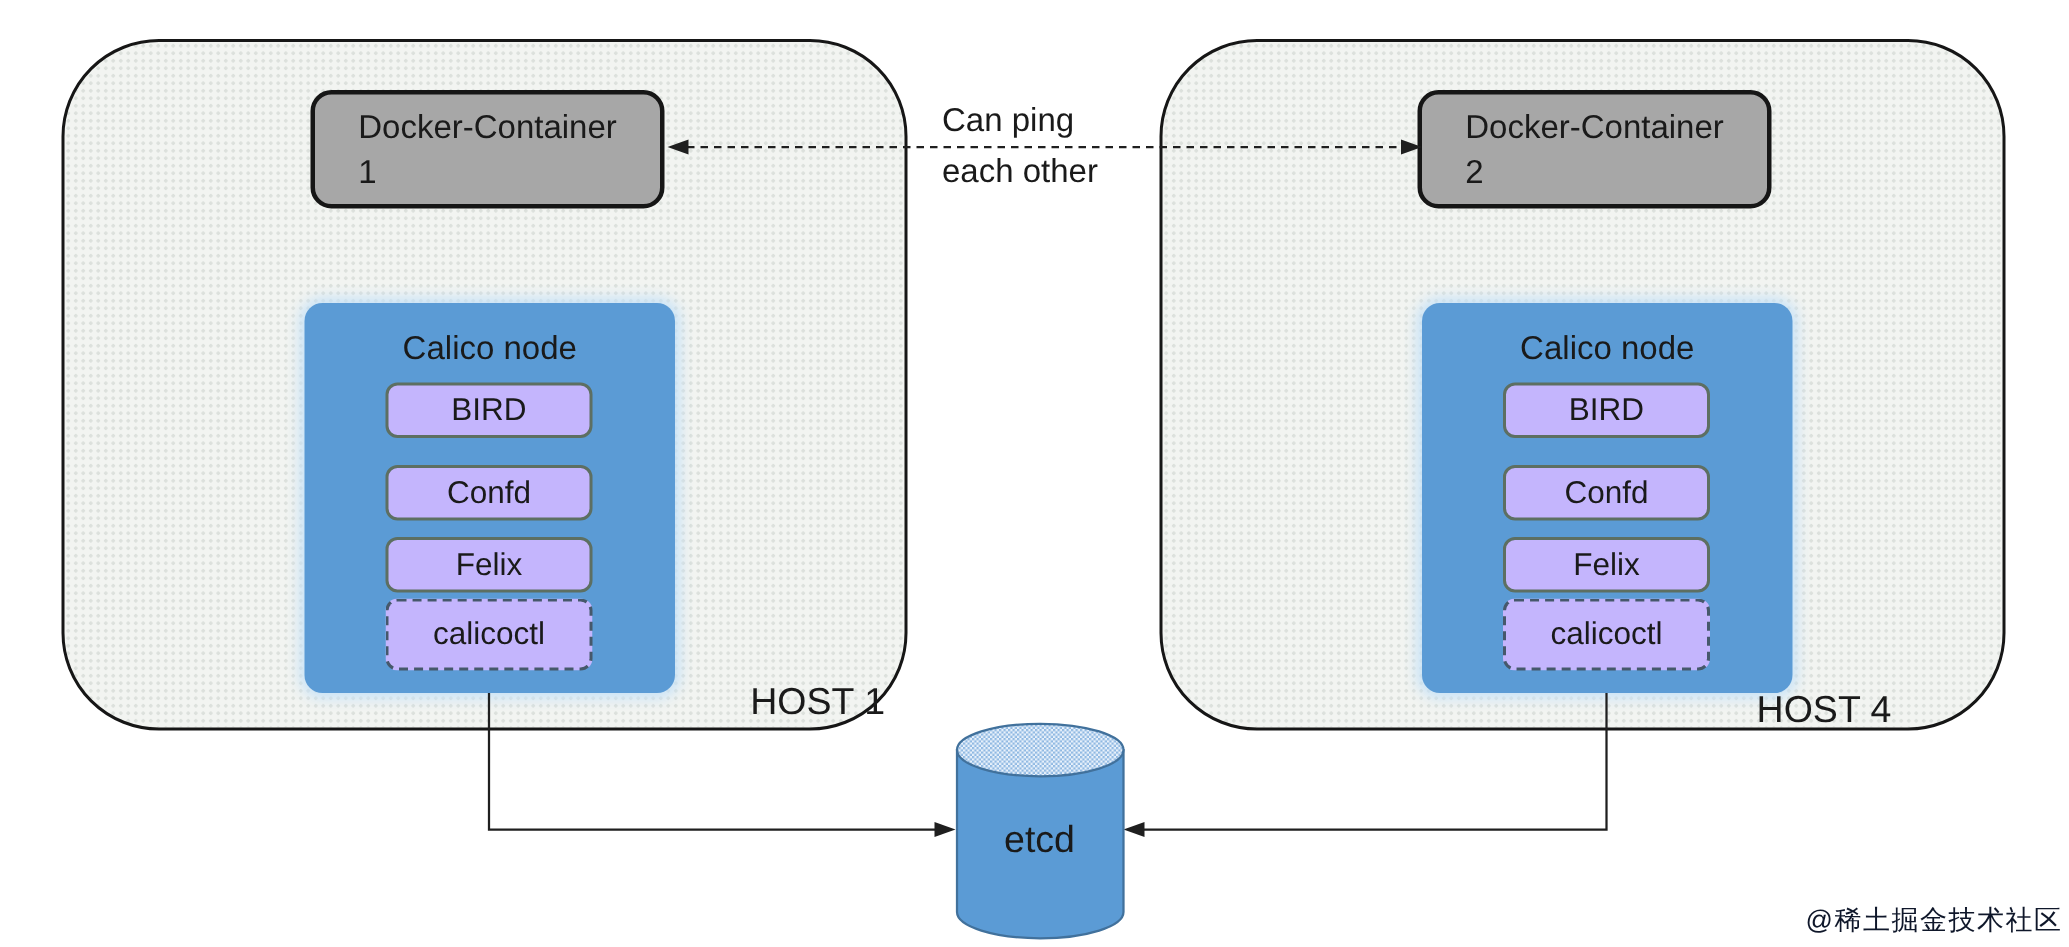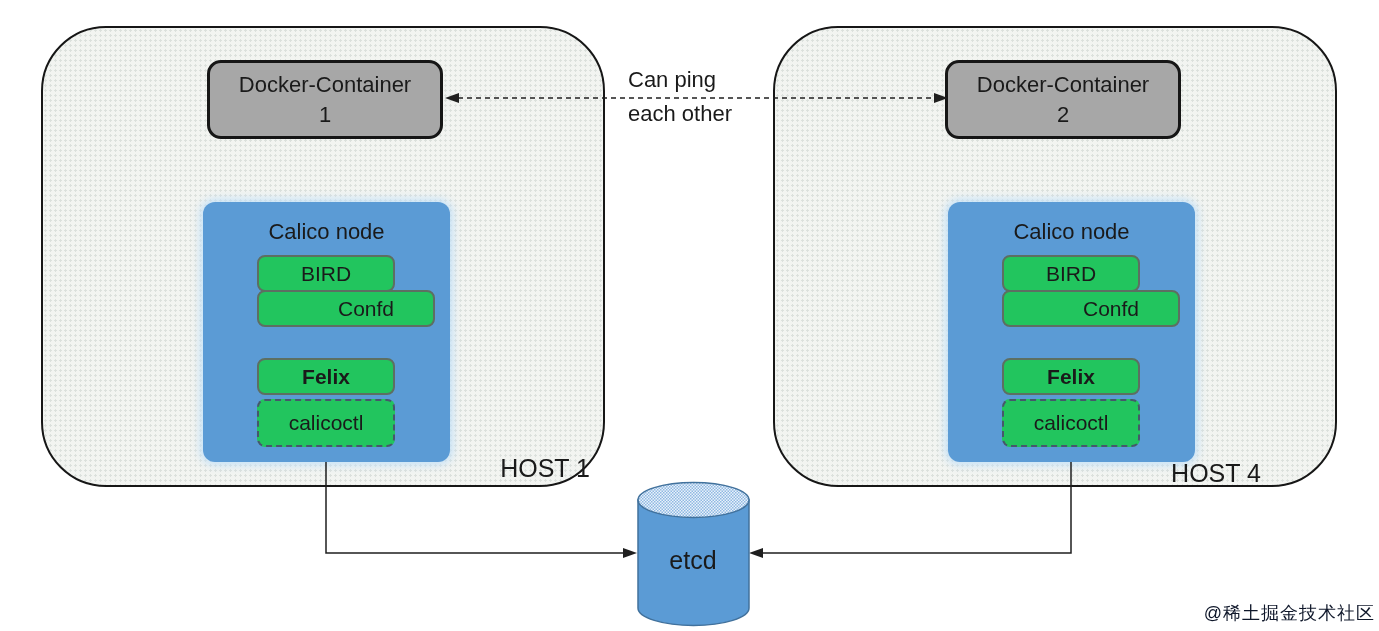--- a/index.html
+++ b/index.html
@@ -36,21 +36,20 @@
     position: absolute;
     top: 32px;
     width: 230px;
     height: 73px;
     background: #a7a7a7;
     border: 3px solid #161616;
     border-radius: 14px;
     display: flex;
     align-items: center;
     justify-content: center;
-    text-align: center;
     font-size: 22px;
     line-height: 30px;
     white-space: pre-line;
   }
   #host-1 .docker-box { left: 164px; }
   #host-2 .docker-box { left: 170px; }
 
   
   .calico-node {
     position: absolute;
@@ -69,31 +68,31 @@
     left: 0;
     width: 100%;
     text-align: center;
     font-size: 22px;
   }
   .component {
     position: absolute;
     left: 54px;
     width: 134px;
     height: 33px;
-    background: #22c55e;
+    background: #c4b5fd;
     border: 2px solid #5d6f62;
     border-radius: 8px;
     display: flex;
     align-items: center;
     justify-content: center;
     font-size: 21px;
   }
   .component.c0 { top: 53px; }
-  .component.c1 { top: 88px; padding-left: 40px; }
-  .component.c2 { top: 156px; font-weight: bold; }
+  .component.c1 { top: 108px; }
+  .component.c2 { top: 156px; }
   .component.cli {
     top: 197px;
     height: 44px;
     border: 2.5px dashed #46586b;
     text-align: right;
   }
 
   
   .label { position: absolute; z-index: 3; }
   #host-1-label { left: 470px; top: 454px; width: 120px; text-align: right; font-size: 25px; }

